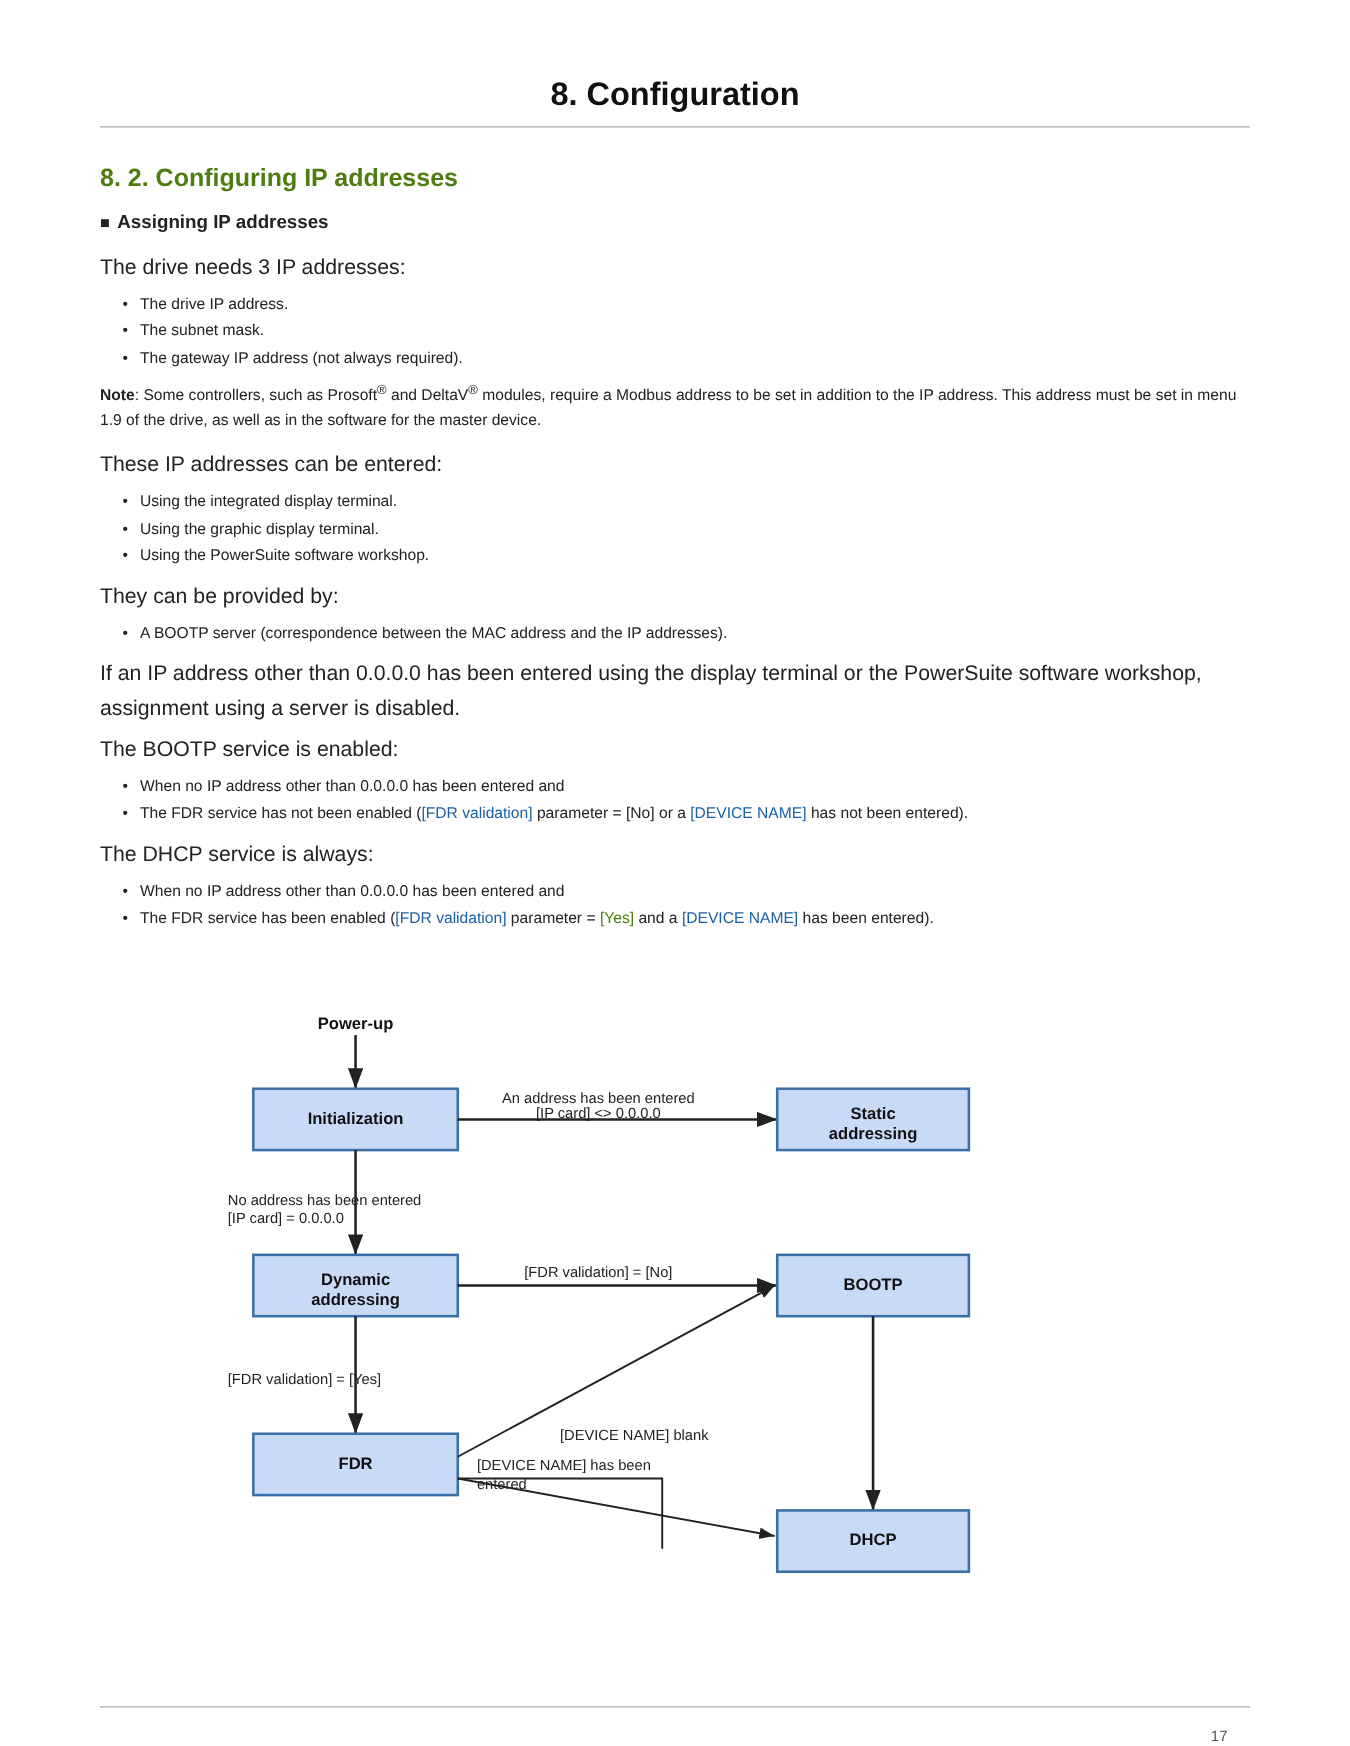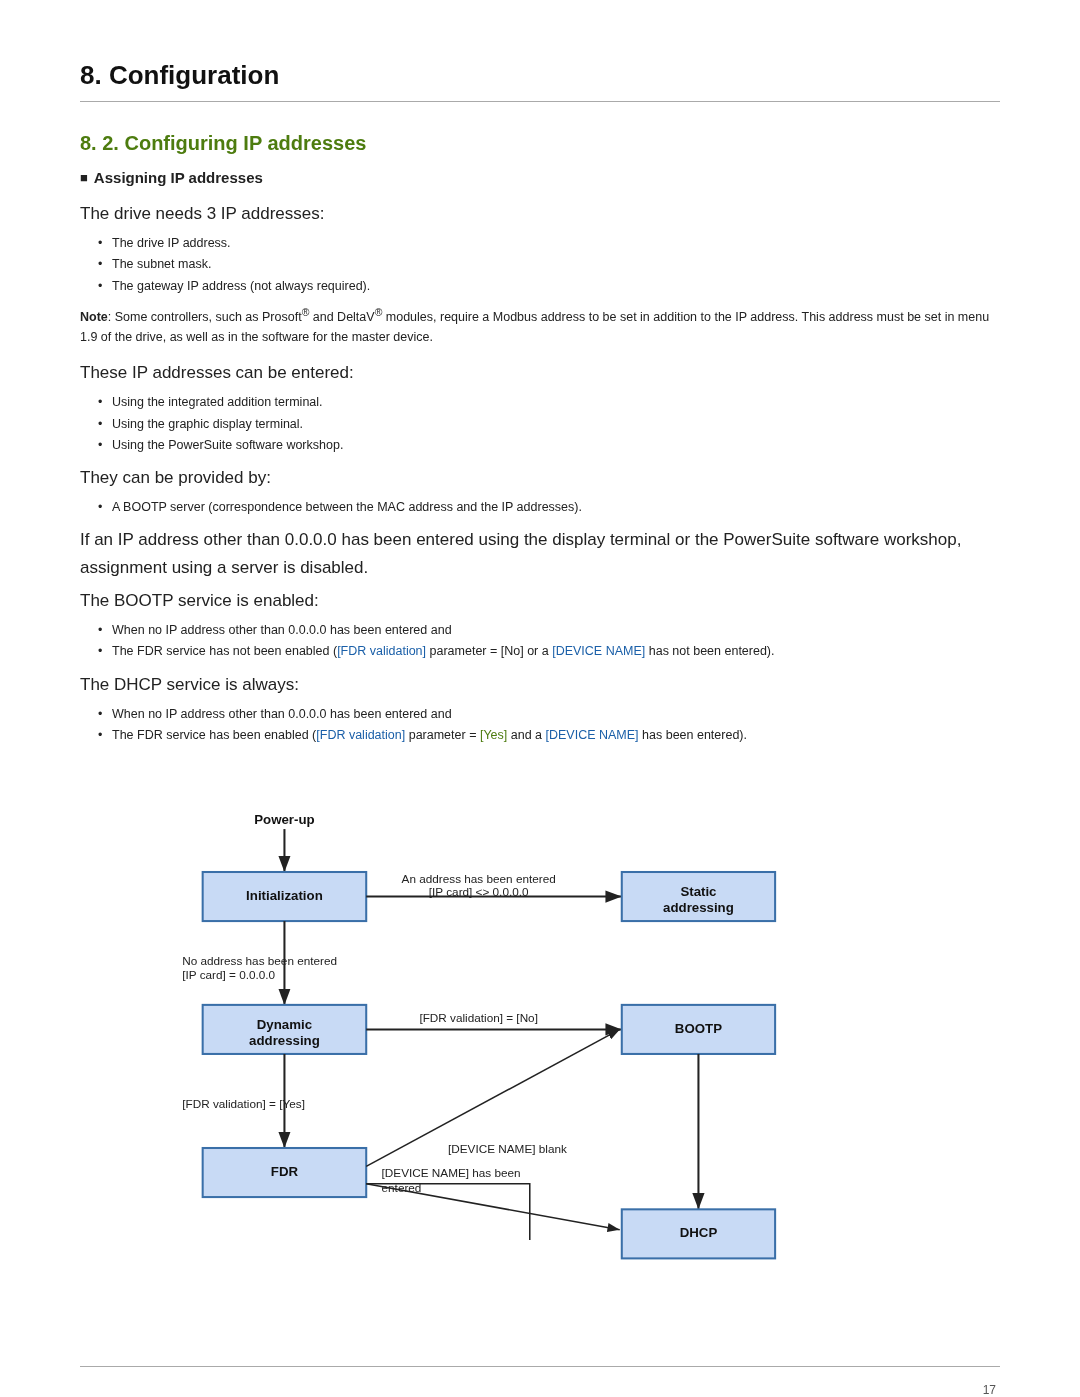--- a/index.html
+++ b/index.html
@@ -16,20 +16,21 @@
       width: 1080px;
       min-height: 1397px;
       padding: 60px 80px 60px 80px;
       position: relative;
     }
     h1 {
       font-size: 26px;
       font-weight: bold;
       margin-bottom: 10px;
       color: #111;
+      text-align: center;
     }
     .top-divider {
       border: none;
       border-top: 1.5px solid #aaa;
       margin-bottom: 30px;
     }
     h2 {
       font-size: 20px;
       font-weight: bold;
       margin-bottom: 14px;
@@ -77,21 +78,21 @@
     .highlight-blue { color: #1a5fa8; }
     .highlight-green { color: #4d7c0f; }
     .bottom-divider {
       border: none;
       border-top: 1.5px solid #aaa;
       margin-top: 30px;
     }
     .page-number {
       position: absolute;
       bottom: 30px;
-      right: 84px;
+      right: 98px;
       font-size: 12px;
       color: #555;
     }
 
     
     .diagram-container {
       margin-top: 30px;
       width: 100%;
       position: relative;
       height: 560px;
@@ -138,21 +139,21 @@
     <li>The subnet mask.</li>
     <li>The gateway IP address (not always required).</li>
   </ul>
 
   <p class="note-text">
     <strong>Note</strong>: Some controllers, such as Prosoft<sup>®</sup> and DeltaV<sup>®</sup> modules, require a Modbus address to be set in addition to the IP address. This address must be set in menu 1.9 of the drive, as well as in the software for the master device.
   </p>
 
   <p class="body-text">These IP addresses can be entered:</p>
   <ul class="bullet-list">
-    <li>Using the integrated addition terminal.</li>
+    <li>Using the integrated display terminal.</li>
     <li>Using the graphic display terminal.</li>
     <li>Using the PowerSuite software workshop.</li>
   </ul>
 
   <p class="body-text">They can be provided by:</p>
   <ul class="bullet-list">
     <li>A BOOTP server (correspondence between the MAC address and the IP addresses).</li>
   </ul>
 
   <p class="body-text">If an IP address other than 0.0.0.0 has been entered using the display terminal or the PowerSuite software workshop, assignment using a server is disabled.</p>

